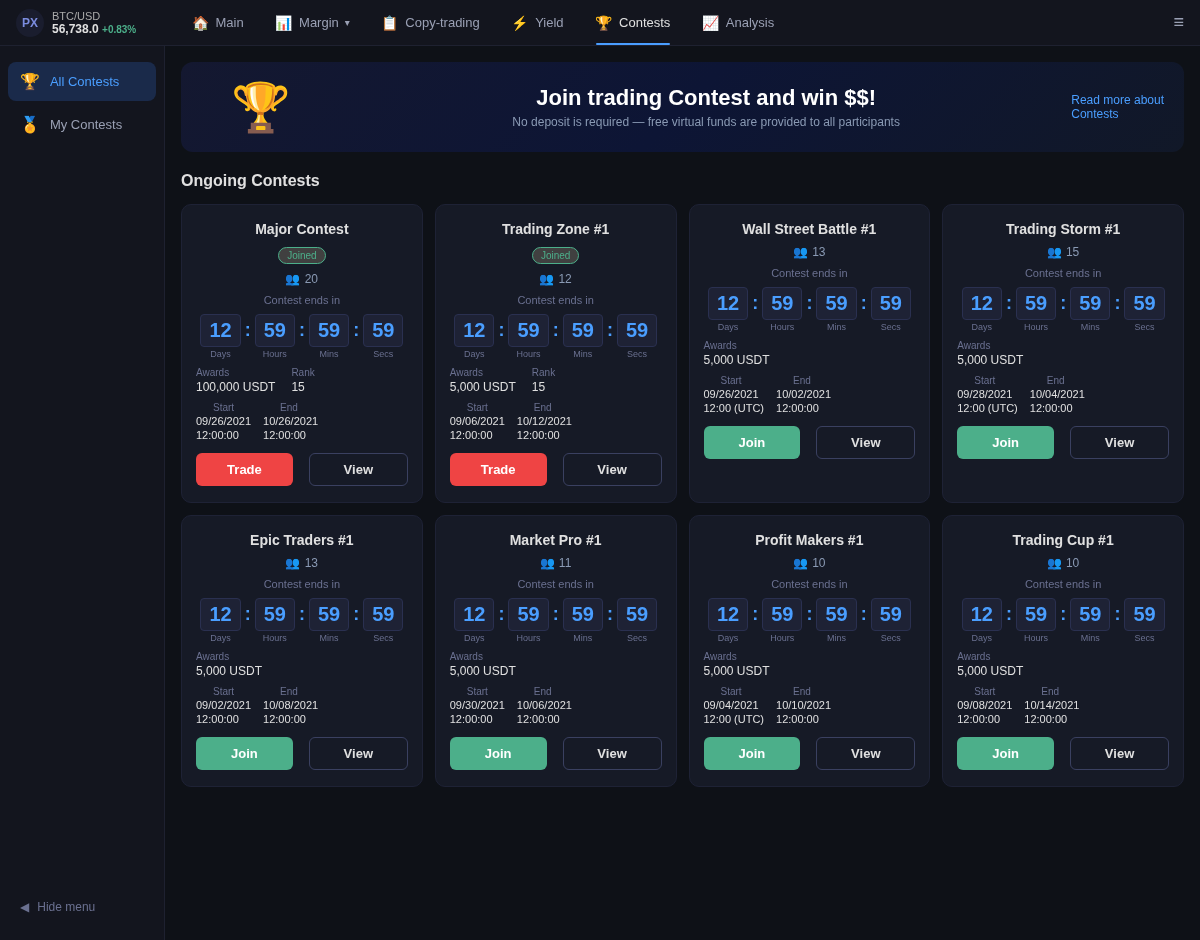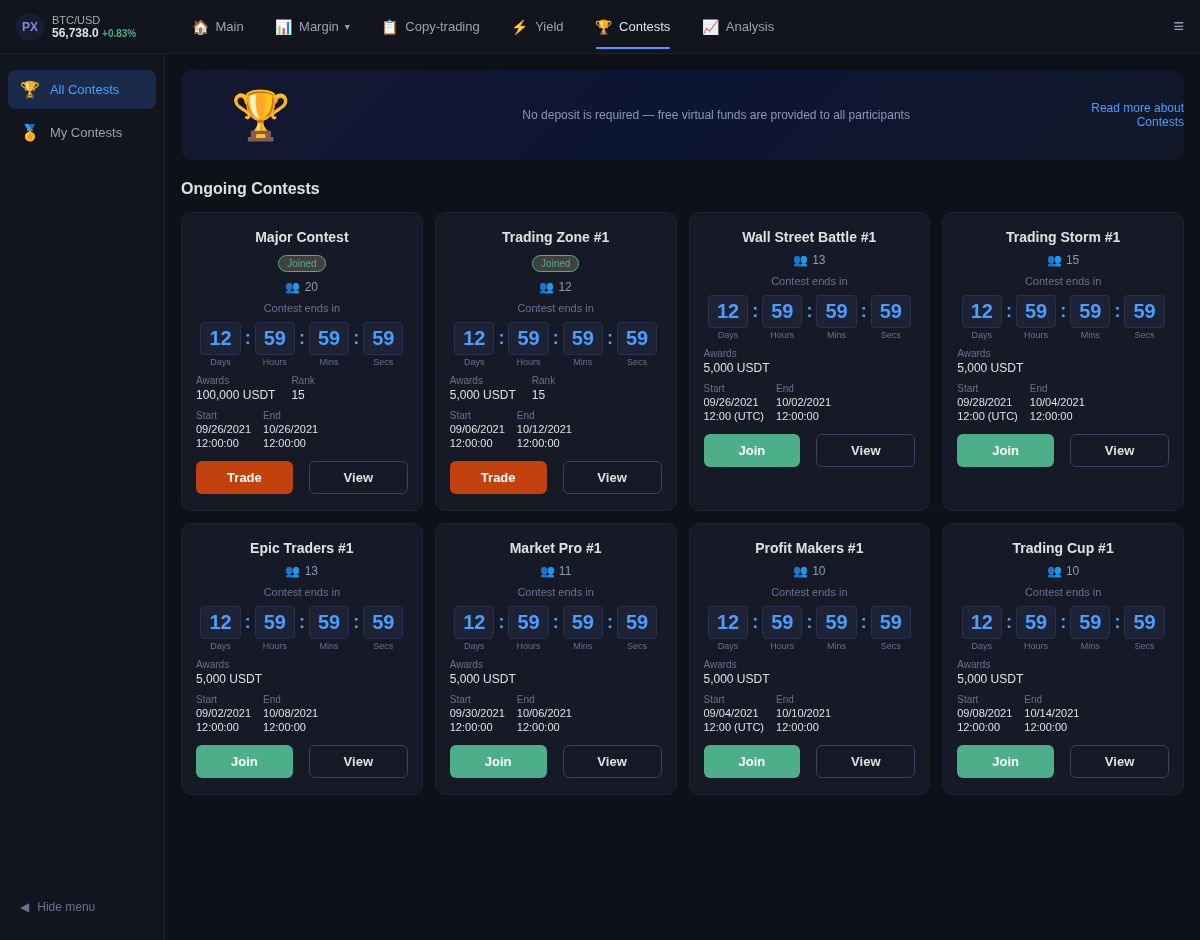--- a/index.html
+++ b/index.html
@@ -12,21 +12,21 @@
       overflow: hidden;
       display: flex;
       flex-direction: column;
     }
 
     
     .topbar {
       display: flex;
       align-items: center;
       background: #13151e;
-      height: 54px;
+      height: 46px;
       padding: 16px 16px;
       border-bottom: 1px solid #1e2130;
       flex-shrink: 0;
     }
     .logo-area {
       display: flex;
       align-items: center;
       gap: 8px;
       margin-right: 32px;
       min-width: 130px;
@@ -159,21 +159,22 @@
       font-size: 22px;
       font-weight: 700;
       color: #ffffff;
       margin-bottom: 4px;
     }
     .banner-sub {
       font-size: 12px;
       color: #8a9ab4;
     }
     .banner-read-more {
-      text-align: right;
+      margin-right: 20px;
+      text-align: left;
       font-size: 12px;
       color: #8a9ab4;
     }
     .banner-read-more a { color: #4a9eff; text-decoration: none; }
 
     
     .section-title {
       font-size: 16px;
       font-weight: 600;
       color: #e0e0e0;
@@ -278,42 +279,42 @@
     .info-item { display: flex; flex-direction: column; gap: 2px; }
     .info-label { font-size: 10px; color: #6a7090; }
     .info-value { font-size: 12px; color: #e0e0e0; }
 
     .dates-row {
       display: flex;
       gap: 12px;
     }
 
     .date-item { display: flex; flex-direction: column; gap: 2px; }
-    .date-label { font-size: 10px; color: #6a7090; }
+    .date-label { font-size: 10px; color: #6a7090; margin-left: 17px; }
     .date-value { font-size: 11px; color: #e0e0e0; }
 
     .card-actions {
       display: flex;
       gap: 16px;
       margin-top: 4px;
     }
 
     .btn {
       flex: 1;
       padding: 8px 0;
       border-radius: 6px;
       font-size: 13px;
       font-weight: 600;
       cursor: pointer;
       border: none;
       text-align: center;
     }
 
     .btn-trade {
-      background: #c2410c;
+      background: #ef4444;
       color: #fff;
     }
 
     .btn-join {
       background: #4caf8a;
       color: #fff;
     }
 
     .btn-view {
       background: transparent;
@@ -382,20 +383,21 @@
       <span>◀</span>
       <span>Hide menu</span>
     </div>
   </div>
 
   <div class="content">
 
     <div class="banner">
       <div class="banner-trophy">🏆</div>
       <div class="banner-text">
+        <div class="banner-title">Join trading Contest and win $$!</div>
         <div class="banner-sub">No deposit is required — free virtual funds are provided to all participants</div>
       </div>
       <div class="banner-read-more">
         <a href="#">Read more about<br>Contests</a>
       </div>
     </div>
 
     <div class="section-title">Ongoing Contests</div>
 
     <div class="contest-grid" id="row1">

